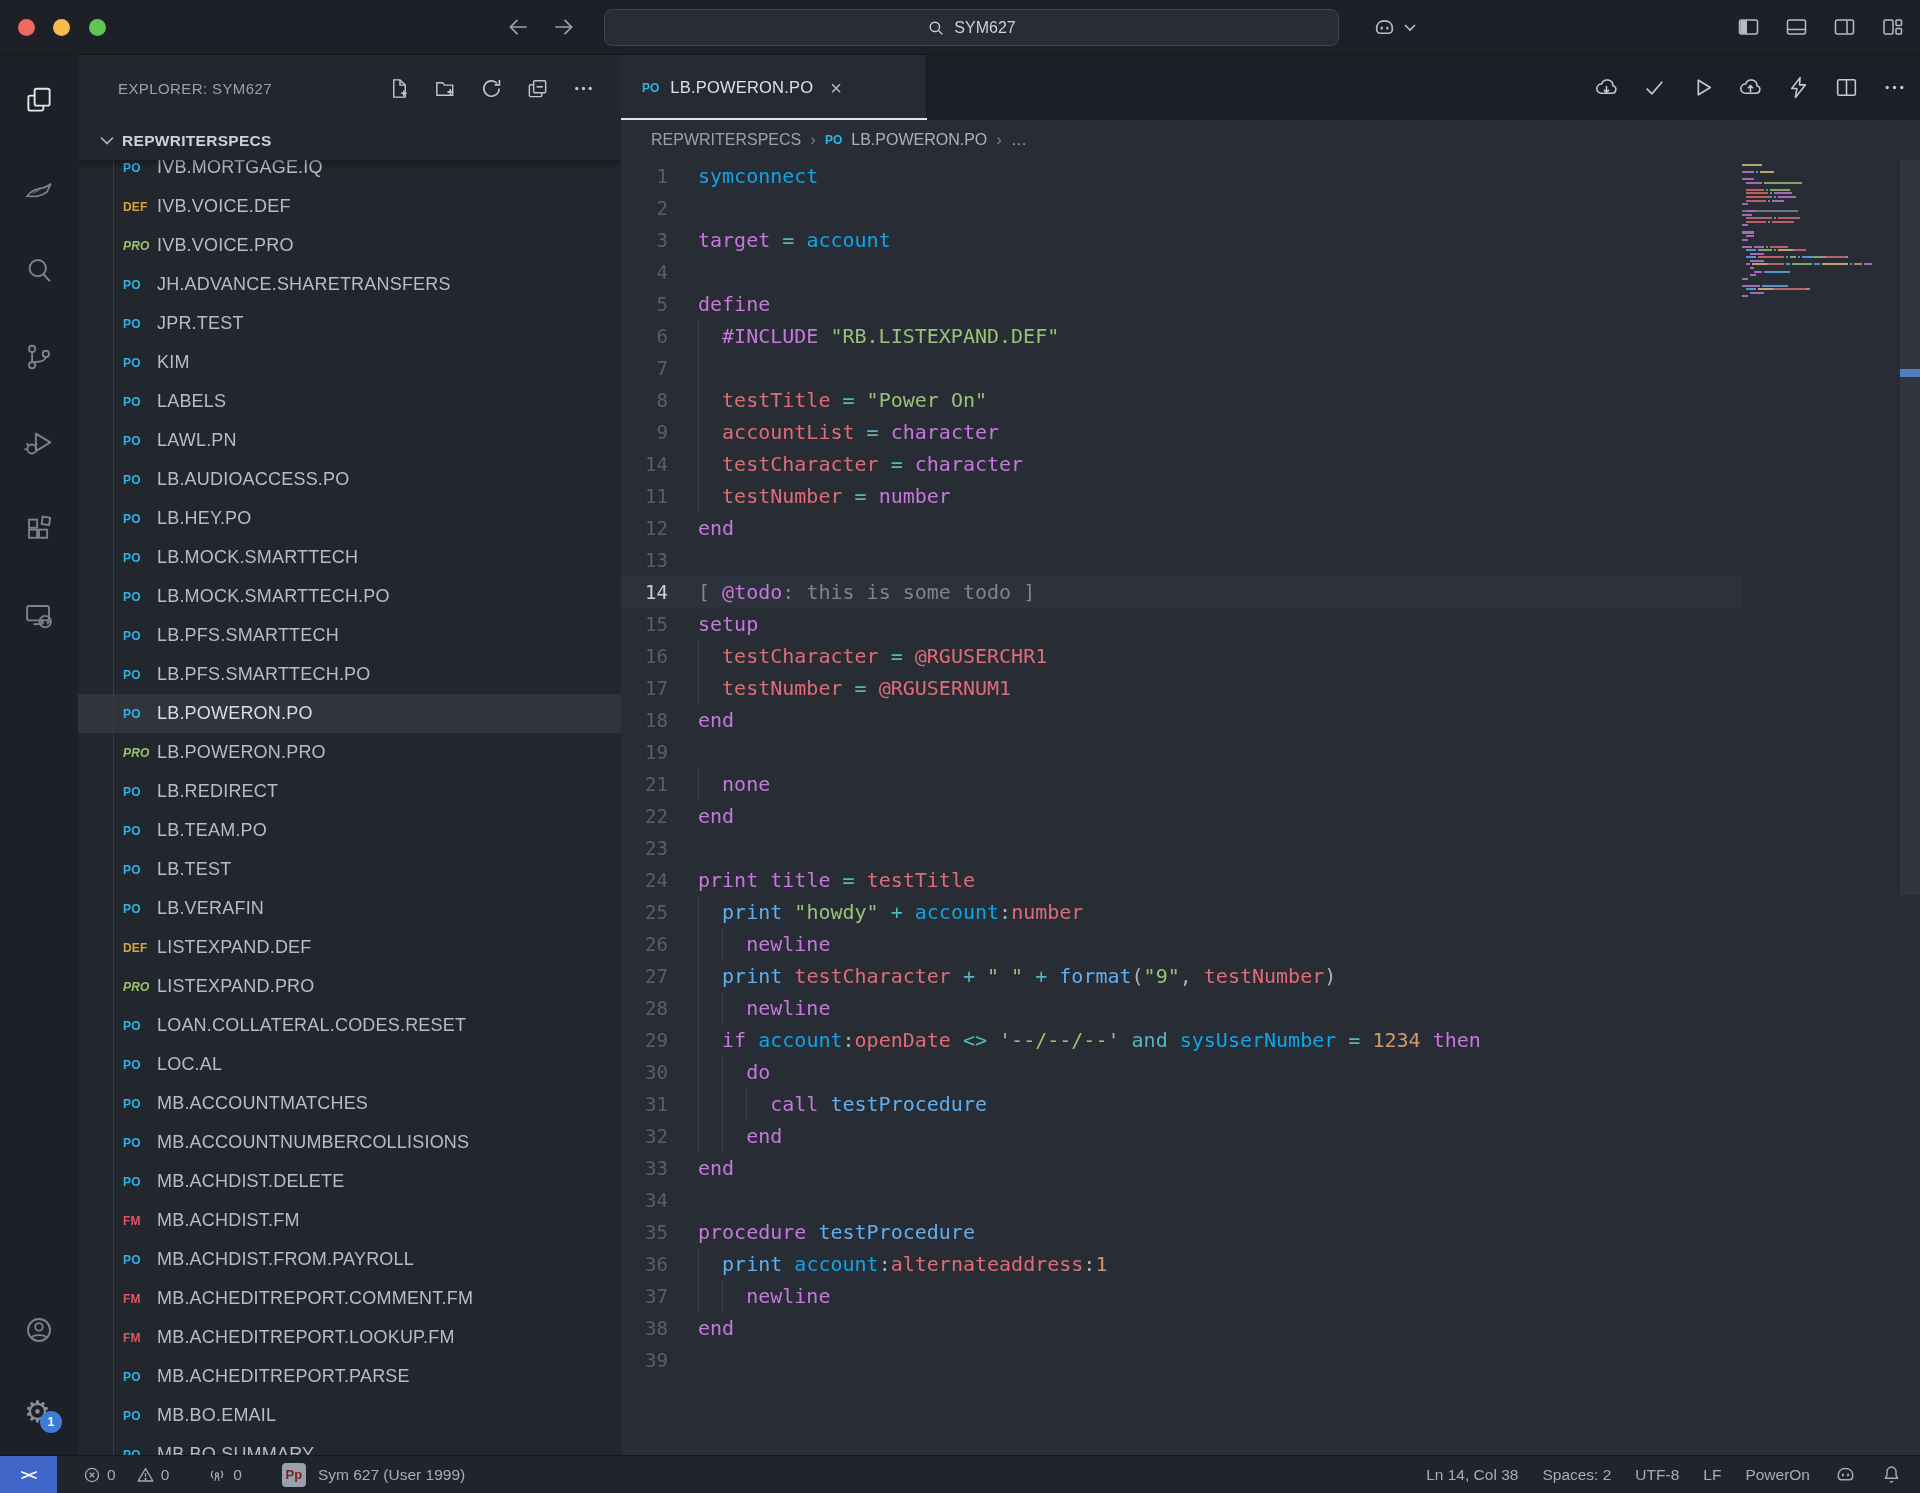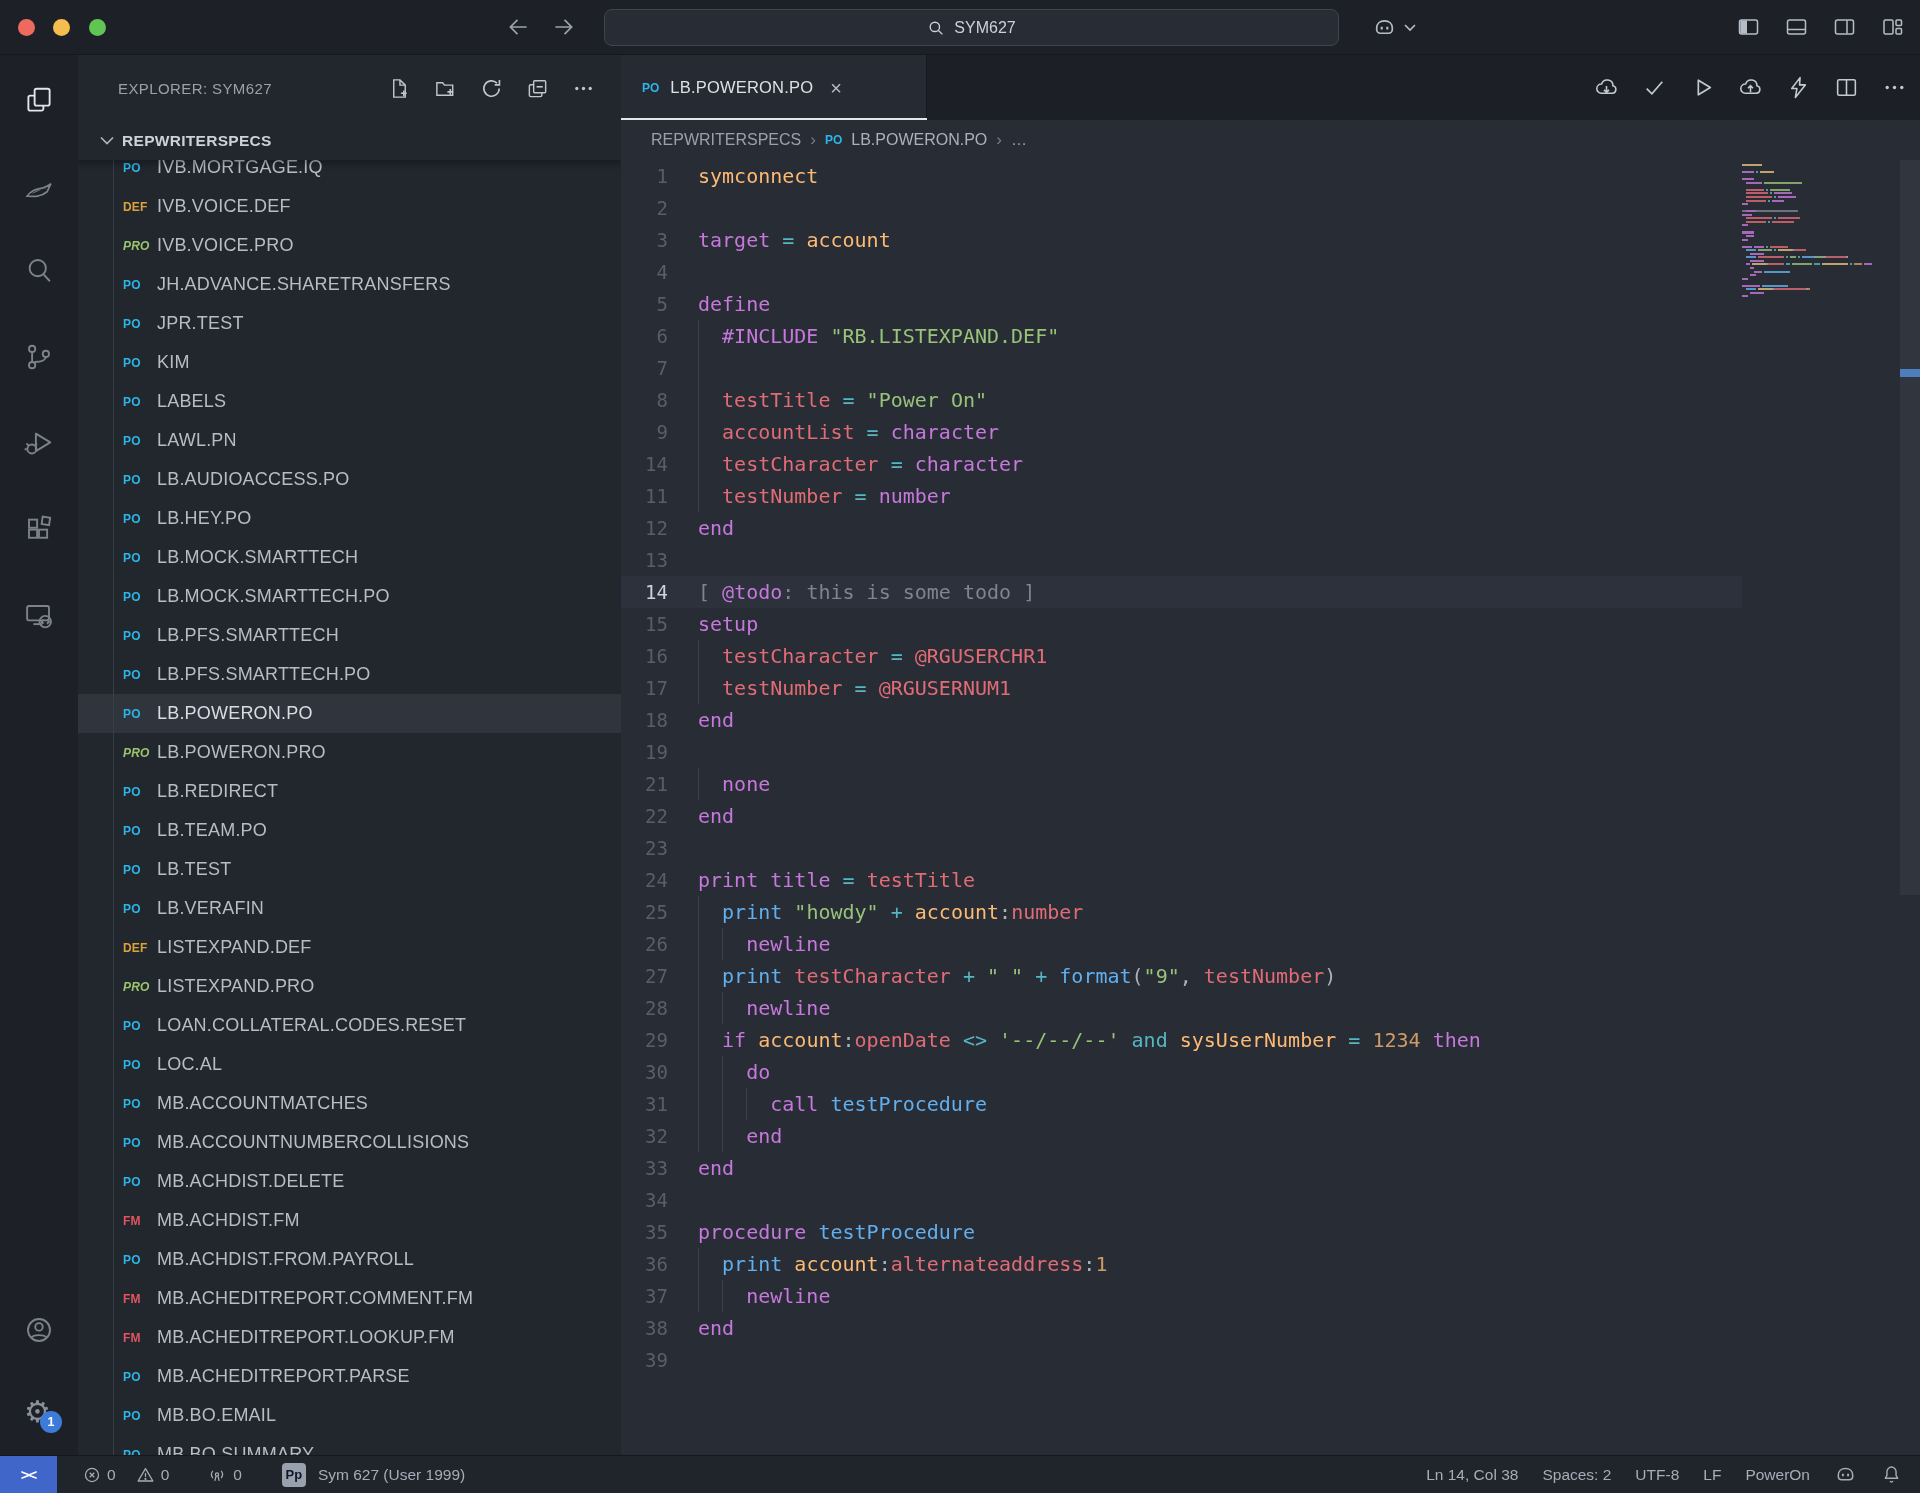--- a/index.html
+++ b/index.html
@@ -57,37 +57,37 @@
   .bc-sep { color:#767e89; font-size:17px; }
 
   #code { position:absolute; left:0; top:105px; width:100%; }
   .code-line { height:32px; display:flex; align-items:center; width:1121px; font-family:"DejaVu Sans Mono", monospace; font-size:20px; }
   .code-line.current { background:#2c313b; }
   .ln { width:47px; flex:none; text-align:right; font-size:19px; color:#595f69; }
   .code-line.current .ln { color:#ccd2dc; }
   .codetxt { margin-left:30px; position:relative; height:100%; display:flex; align-items:center; white-space:pre; }
   .guide { position:absolute; top:0; bottom:0; width:1px; background:#3b4048; }
   .t-fg{color:#abb2bf;} .t-purple{color:#c678dd;} .t-red{color:#e06c75;} .t-cyan{color:#56b6c2;} .t-green{color:#98c379;}
-  .t-yellow{color:#fdba74;} .t-blue{color:#61afef;} .t-orange{color:#d19a66;} .t-comment{color:#7f848e;}
+  .t-yellow{color:#0ea5e9;} .t-blue{color:#61afef;} .t-orange{color:#d19a66;} .t-comment{color:#7f848e;}
 
   #minimap { position:absolute; left:1121px; top:109px; width:158px; height:160px; }
   .mm-line { position:absolute; left:0; height:2.1px; display:flex; }
   .mm-tok { height:100%; opacity:.8; }
   #scrollbar { position:absolute; left:1279px; top:105px; width:20px; height:735px; background:rgba(170,180,200,0.07); }
   #scroll-marker { position:absolute; left:1279px; top:314px; width:20px; height:8px; background:#4d7fbe; }
 
   
   #statusbar { position:absolute; left:0; bottom:0; width:1920px; height:38px; background:#20242b; border-top:1px solid #15181d;
     display:flex; align-items:center; font-size:15.5px; color:#a6adb8; }
   #remote-block { width:57px; height:100%; background:#4166c9; color:#fff; display:flex; align-items:center; justify-content:center;
     font-weight:bold; font-size:15px; letter-spacing:-1px; flex:none; }
   .sb-group { display:flex; align-items:center; gap:6px; }
   #status-left { display:flex; align-items:center; gap:24px; margin-left:26px; }
   #status-right { margin-left:auto; display:flex; align-items:center; gap:24px; padding-right:18px; }
-  #pp-badge { width:24px; height:24px; border-radius:4px; background:#99a1ad; color:#0f172a; font-size:13px; font-weight:bold;
+  #pp-badge { width:24px; height:24px; border-radius:4px; background:#99a1ad; color:#7f1d1d; font-size:13px; font-weight:bold;
     display:flex; align-items:center; justify-content:center; }
 </style>
 </head>
 <body>
 
 <div id="titlebar">
   <div class="traffic" id="tl-close"></div>
   <div class="traffic" id="tl-min"></div>
   <div class="traffic" id="tl-zoom"></div>
 

